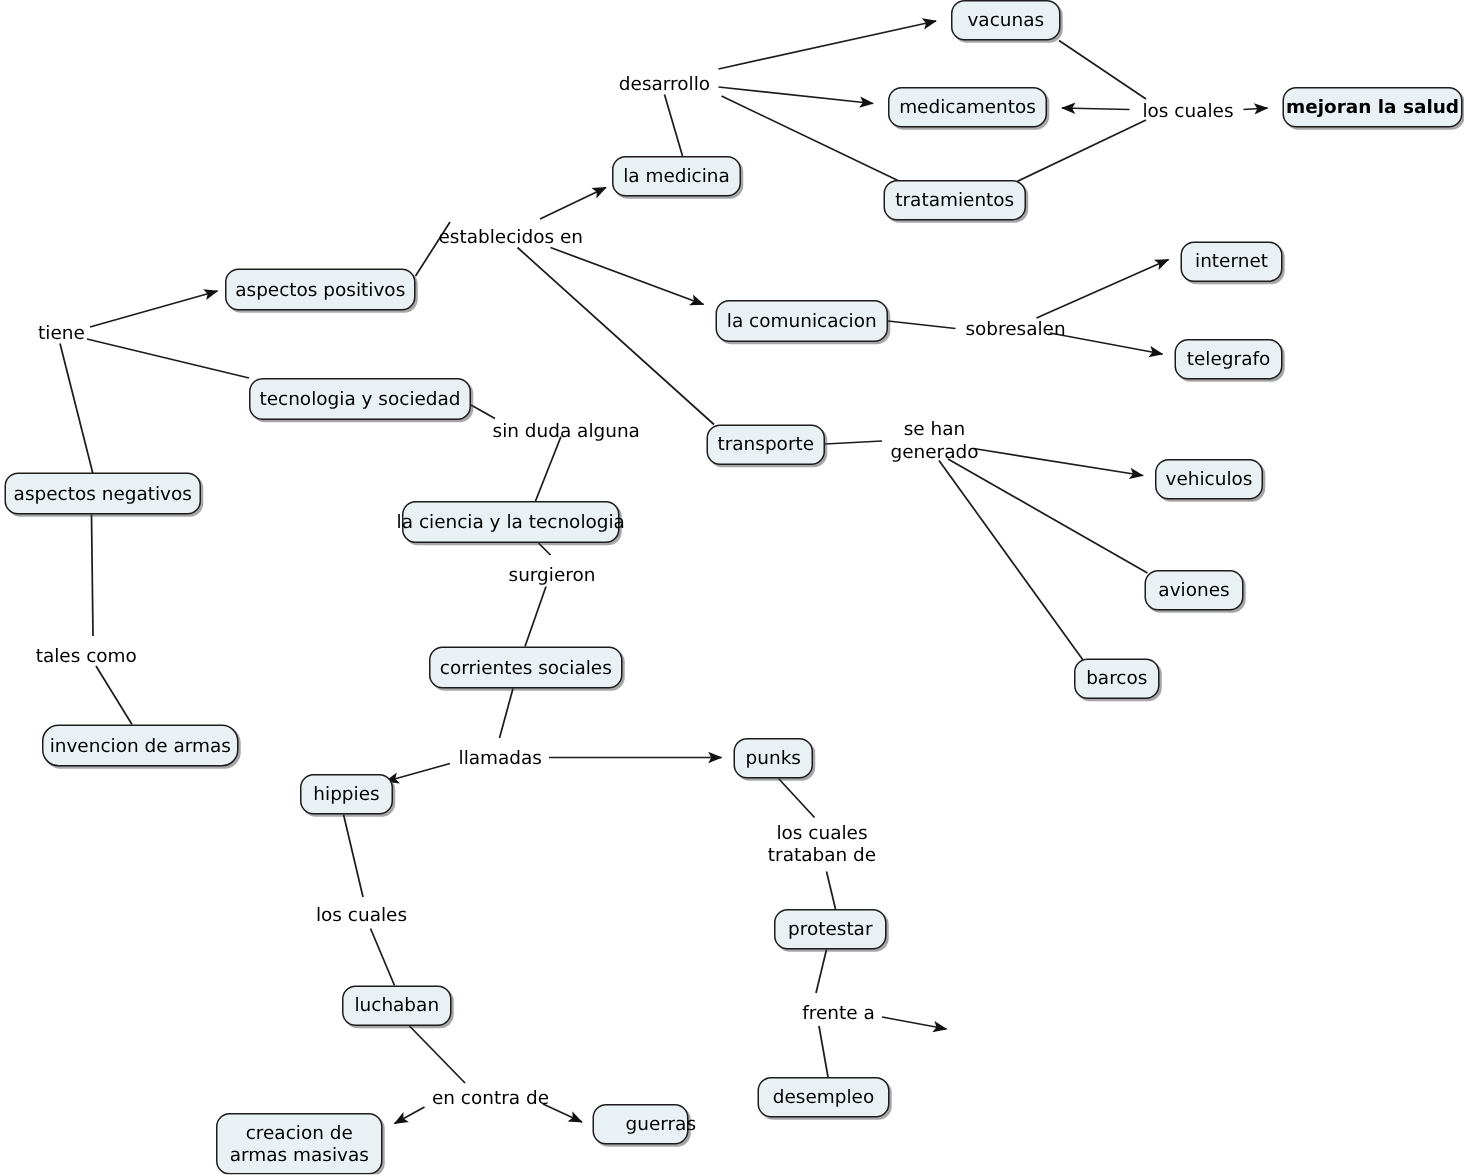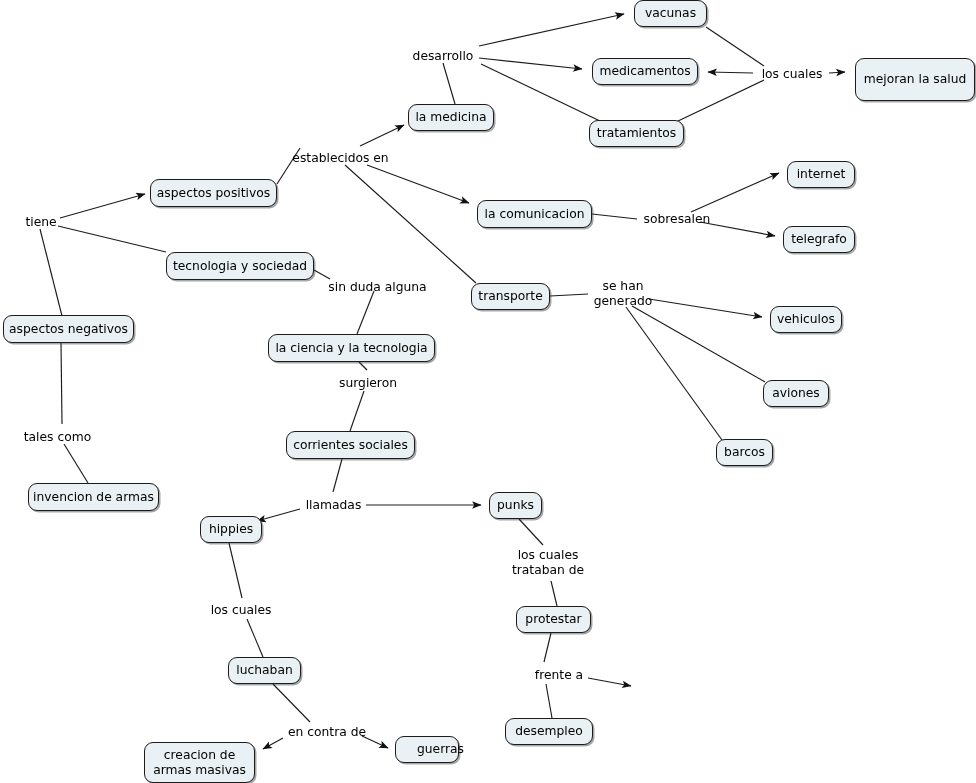--- a/index.html
+++ b/index.html
@@ -115,38 +115,38 @@
       <path d="M546,684 L552,718"></path>
 
       <path d="M273,684 L310,722"></path>
       <path d="M283,738 L263,749" marker-end="url(#ah)"></path>
       <path d="M362,736 L388,748" marker-end="url(#ah)"></path>
     </g>
   </svg>
 
   <div class="node" style="left:634px;top:0px;width:73px;height:27px;">vacunas</div>
   <div class="node" style="left:592px;top:58px;width:106px;height:27px;">medicamentos</div>
-  <div class="node" style="left:855px;top:58px;width:120px;height:43px;">mejoran la salud</div>
+  <div class="node" style="left:855px;top:58px;width:120px;height:27px;font-weight:bold;">mejoran la salud</div>
   <div class="node" style="left:589px;top:120px;width:95px;height:27px;">tratamientos</div>
   <div class="node" style="left:408px;top:104px;width:86px;height:27px;">la medicina</div>
   <div class="node" style="left:150px;top:179px;width:127px;height:28px;">aspectos positivos</div>
   <div class="node" style="left:787px;top:161px;width:68px;height:27px;">internet</div>
   <div class="node" style="left:477px;top:200px;width:115px;height:28px;">la comunicacion</div>
   <div class="node" style="left:783px;top:226px;width:72px;height:27px;">telegrafo</div>
   <div class="node" style="left:166px;top:252px;width:148px;height:28px;">tecnologia y sociedad</div>
   <div class="node" style="left:471px;top:283px;width:79px;height:27px;">transporte</div>
   <div class="node" style="left:770px;top:306px;width:72px;height:27px;">vehiculos</div>
   <div class="node" style="left:3px;top:315px;width:131px;height:28px;">aspectos negativos</div>
-  <div class="node" style="left:268px;top:334px;width:167px;height:28px;">la ciencia y la tecnologia</div>
+  <div class="node" style="left:268px;top:334px;width:145px;height:28px;">la ciencia y la tecnologia</div>
   <div class="node" style="left:763px;top:380px;width:66px;height:27px;">aviones</div>
   <div class="node" style="left:286px;top:431px;width:129px;height:28px;">corrientes sociales</div>
   <div class="node" style="left:716px;top:439px;width:57px;height:27px;">barcos</div>
   <div class="node" style="left:489px;top:492px;width:53px;height:27px;">punks</div>
   <div class="node" style="left:200px;top:516px;width:62px;height:27px;">hippies</div>
-  <div class="node" style="left:28px;top:483px;width:131px;height:28px;">invencion de armas</div>
+  <div class="node" style="left:28px;top:483px;width:131px;height:28px;border-radius:11px;">invencion de armas</div>
   <div class="node" style="left:516px;top:606px;width:75px;height:27px;">protestar</div>
   <div class="node" style="left:228px;top:657px;width:73px;height:27px;">luchaban</div>
   <div class="node" style="left:505px;top:718px;width:88px;height:27px;text-align:center;">desempleo</div>
   <div class="node" style="left:395px;top:736px;width:64px;height:27px;padding-left:36px;">guerras</div>
   <div class="node" style="left:144px;top:742px;width:111px;height:41px;">creacion de
 armas masivas</div>
 
   <div class="link-label" style="left:408px;top:49px;width:70px;">desarrollo</div>
   <div class="link-label" style="left:757px;top:67px;width:70px;">los cuales</div>
   <div class="link-label" style="left:288px;top:151px;width:105px;">establecidos en</div>

